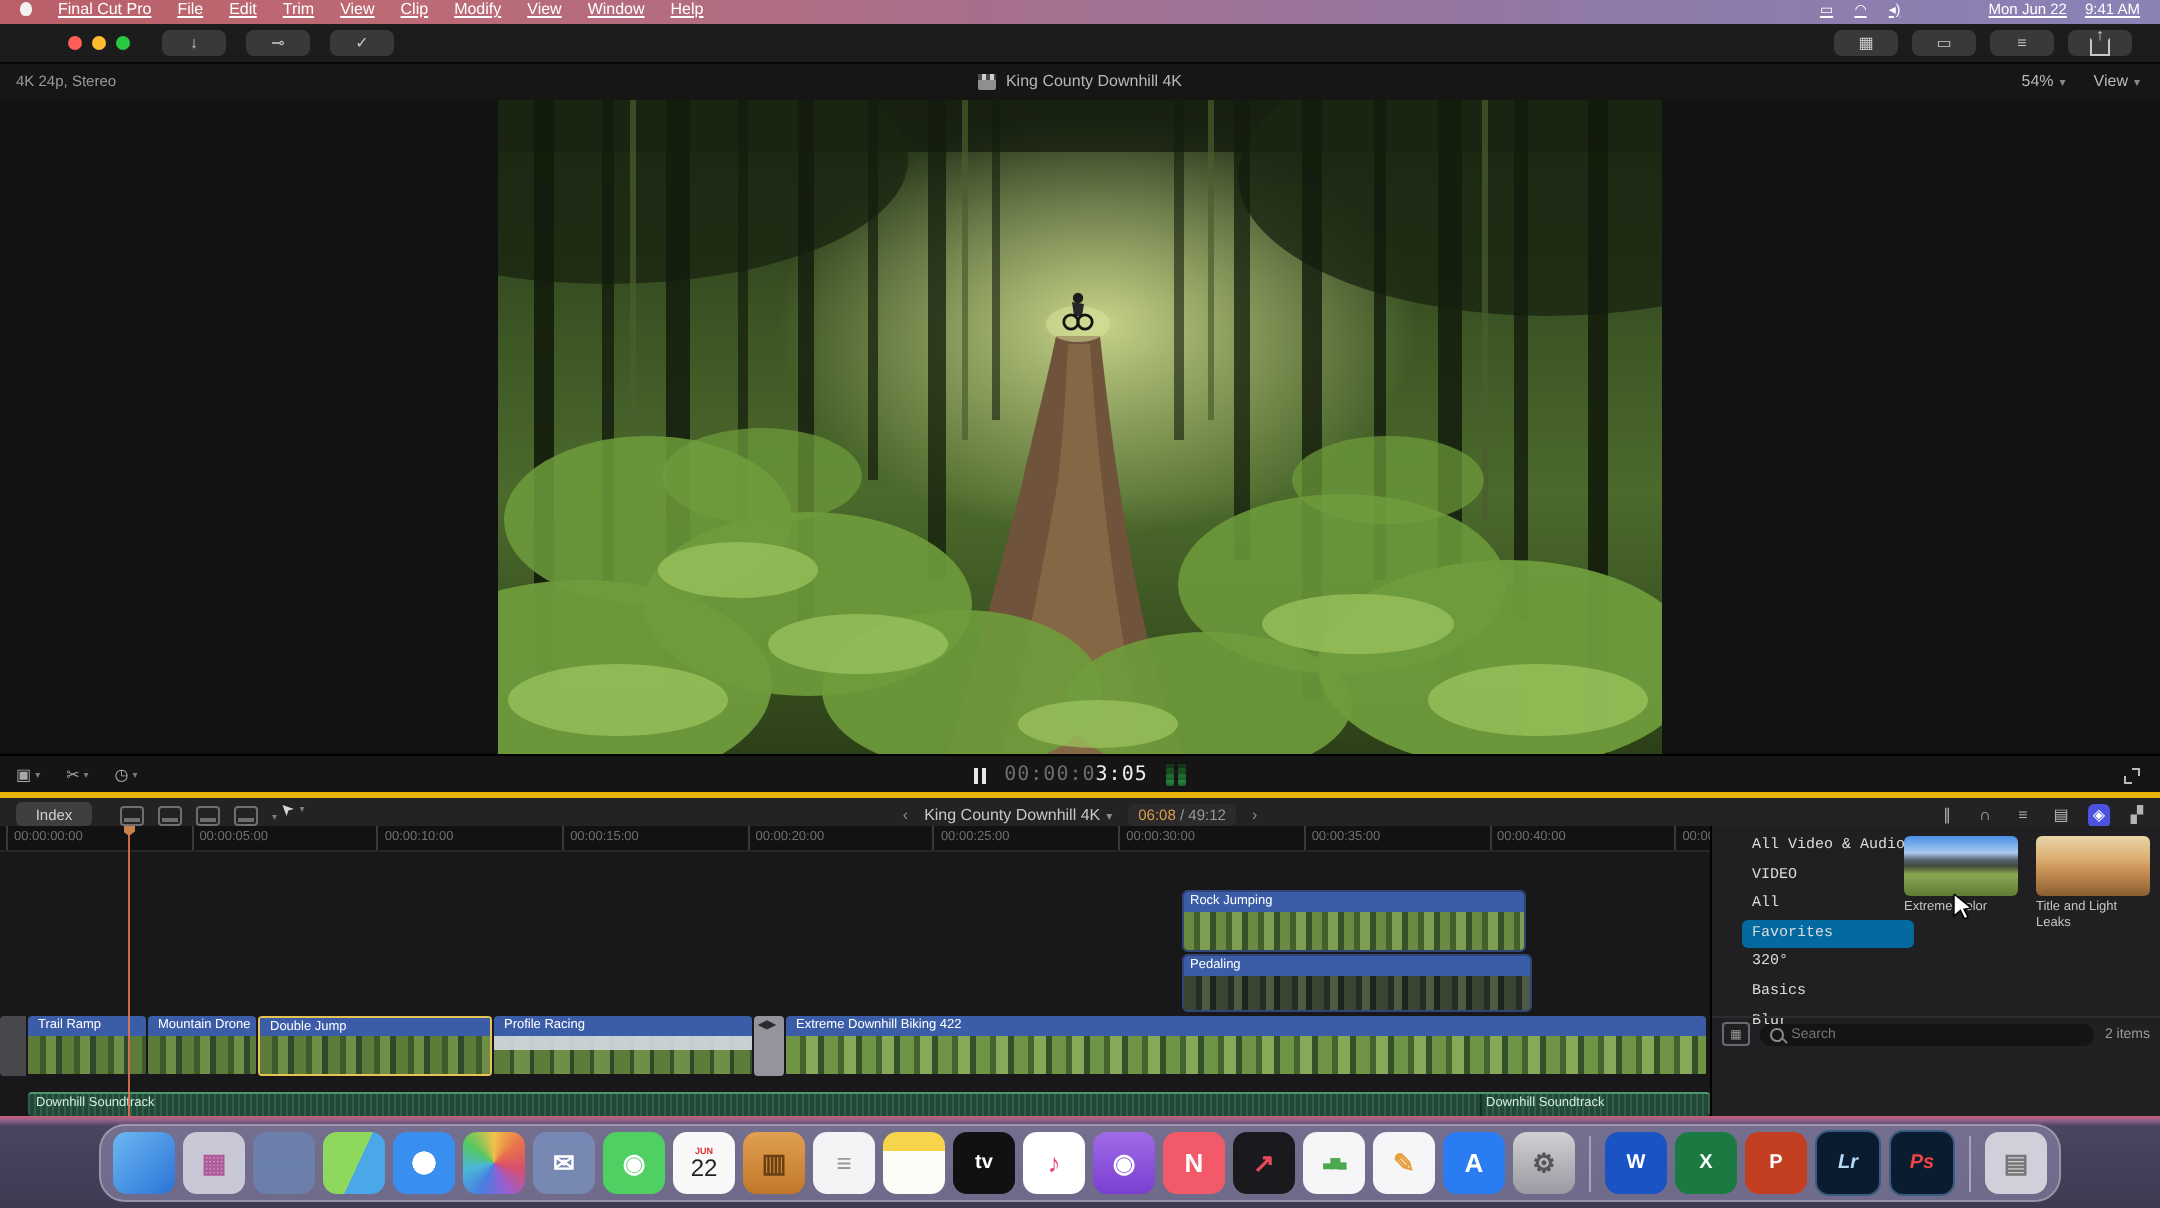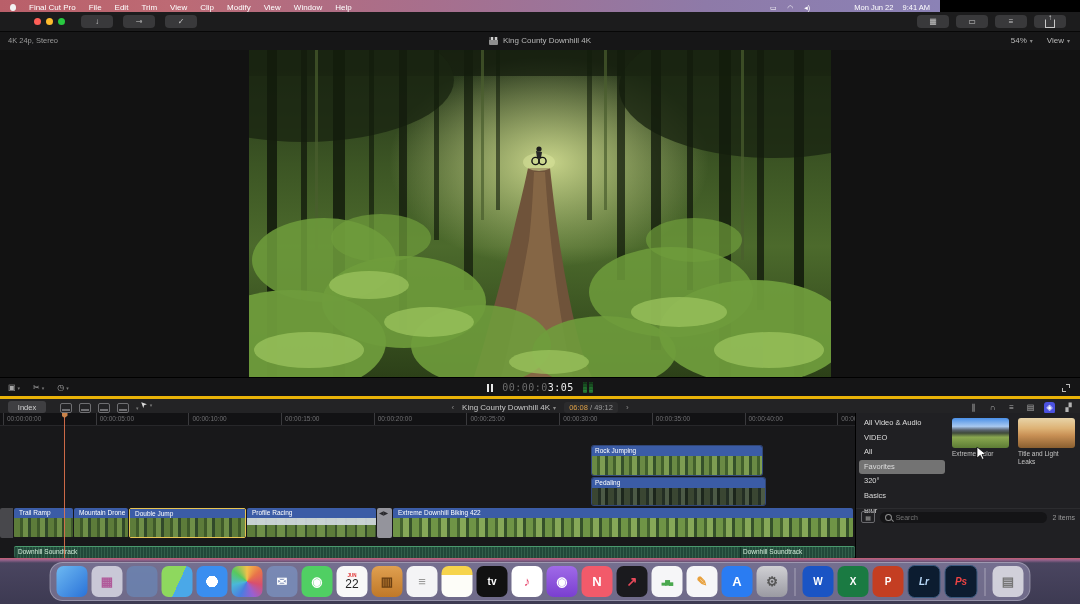--- a/index.html
+++ b/index.html
@@ -1,22 +1,22 @@
 <!DOCTYPE html>
 <html><head>
 <meta charset="utf-8">
 <style>
   html,body { margin:0; padding:0; }
   body { width:1080px; height:604px; background:#000; overflow:hidden; position:relative;
          font-family:"Liberation Sans", sans-serif; color:#ddd; }
 
   
-  .menubar { position:absolute; left:0; top:0; width:940px; height:12px; box-sizing:border-box;
+  .menubar { position:absolute; left:0; top:0; width:1080px; height:12px; box-sizing:border-box;
     background:linear-gradient(90deg,#b95f69,#bd6a74 18%,#a76f8d 46%,#8e7aa8 75%,#8b82b6);
-    display:flex; align-items:flex-end; padding:0 10px; font-size:8px; color:#fff; }
+    display:flex; align-items:flex-start; padding:0 10px; font-size:8px; color:#fff;text-decoration:underline; }
   .menu-left { display:flex; gap:13px; align-items:center; white-space:nowrap; }
   .menu-left .mi:nth-of-type(1) { font-weight:700; }
   .apple-logo { width:6px; height:7px; background:#f2f2f2; border-radius:50% 50% 45% 45%; display:inline-block; }
   .menu-right { margin-left:auto; display:flex; gap:9px; align-items:center; font-size:7.5px; }
   .status-ic { display:flex; align-items:center; justify-content:center; min-width:8px; height:9px; font-size:7px; color:#fff; }
   .mag { width:5px; height:5px; border:1px solid #fff; border-radius:50%; position:relative; }
   .mag::after { content:""; position:absolute; width:3px; height:1px; background:#fff; right:-3px; bottom:-1px; transform:rotate(45deg); }
 
   
   .chrome { position:absolute; left:0; top:12px; width:1080px; height:20px; background:#1c1c1d;
@@ -145,23 +145,23 @@
     border-left:1px solid #000; box-sizing:border-box; }
   .fx-head { height:16px; display:flex; align-items:center; padding:0 6px; border-bottom:1px solid #2c2c2f;
     font-size:7.5px; color:#d4d4d4; }
   .fx-spacer { flex:1; }
   .cb-group { display:flex; gap:3px; align-items:center; border:1px solid #4a74dc; border-radius:3px;
     padding:1px 4px; }
   .cb { width:6px; height:6px; background:#3a3a3d; border:1px solid #6a6a6e; border-radius:1px; }
   .installed { display:flex; gap:3px; align-items:center; margin-left:9px; }
   .stepper { display:flex; flex-direction:column; line-height:.55; font-size:4.5px; color:#9a9a9a; }
   .fx-body { position:relative; height:112px; }
-  .fx-side { position:absolute; left:0; top:3px; width:92px; font-size:7.5px; color:#dcdcdc; }
+  .fx-side { position:absolute; left:12px; top:3px; width:92px; font-size:7.5px; color:#dcdcdc;font-family:Liberation Mono, monospace; }
   .fx-cat { height:14.6px; line-height:14.6px; padding-left:8px; white-space:nowrap; }
-  .fx-cat.selected { background:#737373; border-radius:3px; margin:0 3px; padding-left:5px; }
+  .fx-cat.selected { background:#0369a1; border-radius:3px; margin:0 3px; padding-left:5px; }
   .fx-items { position:absolute; left:96px; top:5px; right:2px; display:flex; gap:9px; }
   .fx-item { width:57px; }
   .thumb { width:57px; height:30px; border-radius:3px; }
   .thumb-extreme .thumb { background:linear-gradient(180deg,#4a90e8 0%,#a8c8f0 28%,#5a6470 40%,#3f4a3a 50%,#8aa850 64%,#5d7c35 100%); }
   .thumb-leaks .thumb { background:linear-gradient(180deg,#e8d4a8 0%,#ddb275 35%,#c89055 58%,#8a5f30 100%); }
   .fx-name { font-size:6.5px; color:#c4c4c4; margin-top:2px; line-height:1.2; }
   .fx-foot { position:absolute; left:0; right:0; bottom:0; height:17px; border-top:1px solid #2c2c2f;
     display:flex; align-items:center; gap:5px; padding:0 5px; box-sizing:border-box; }
   .grid-toggle { width:12px; height:10px; border:1px solid #6a6a6e; border-radius:2px; font-size:6px;
     color:#9a9a9a; display:flex; align-items:center; justify-content:center; }

